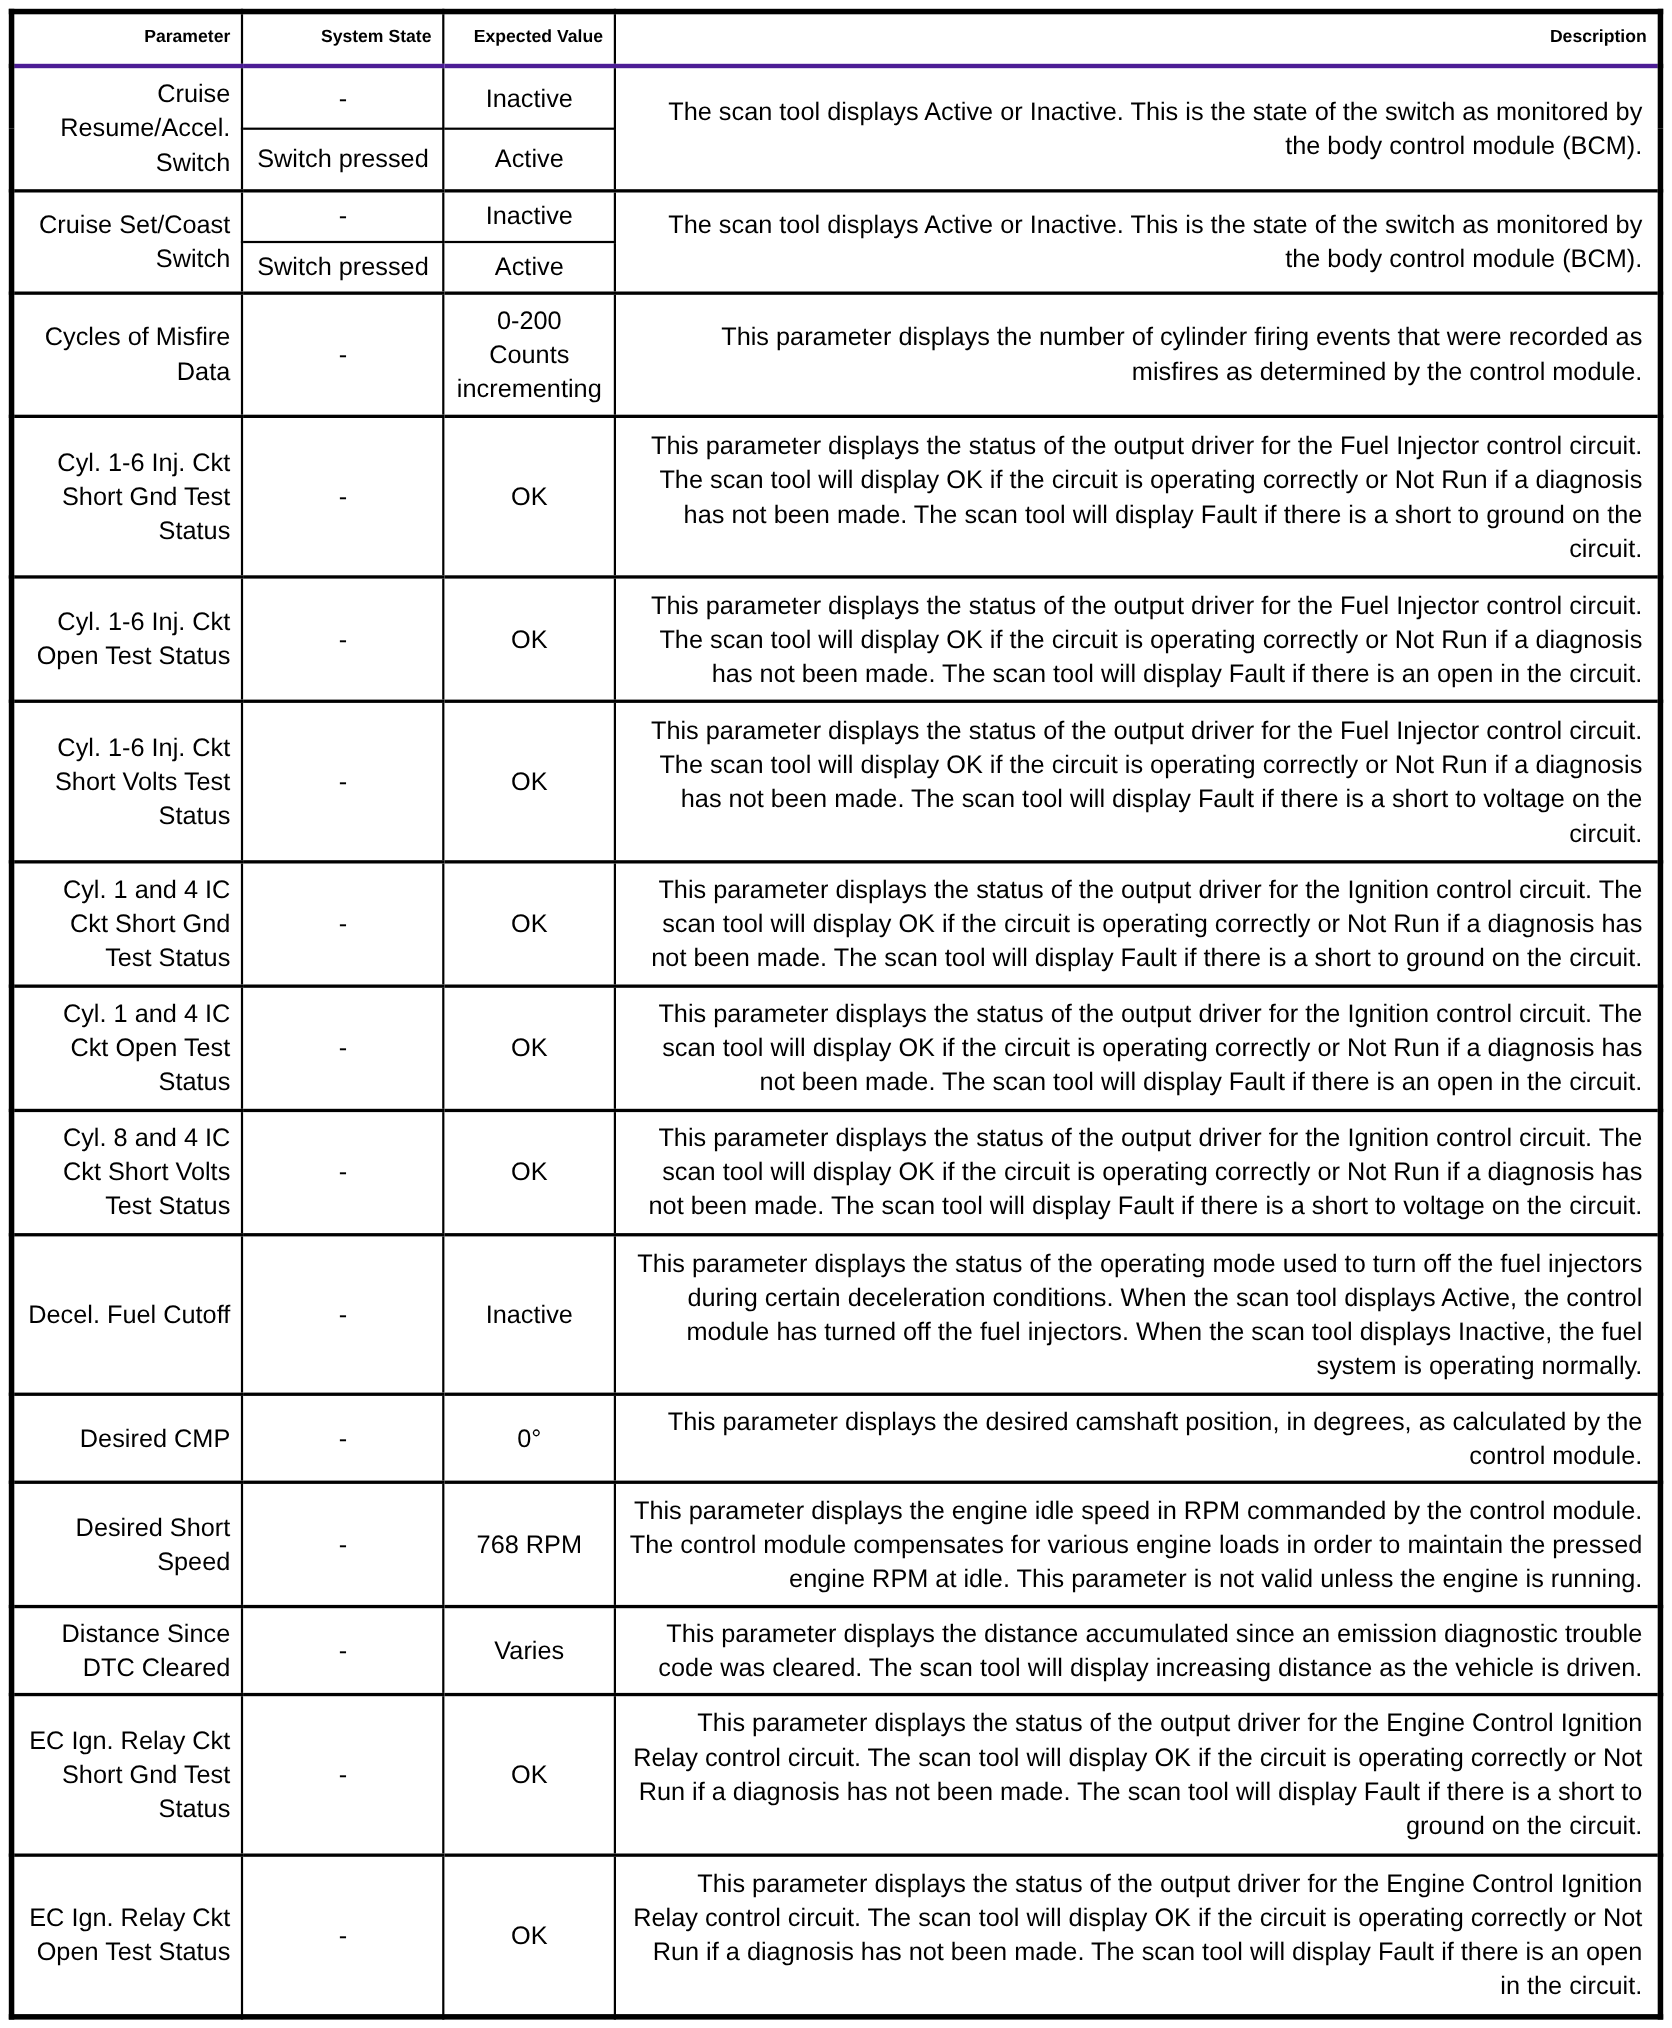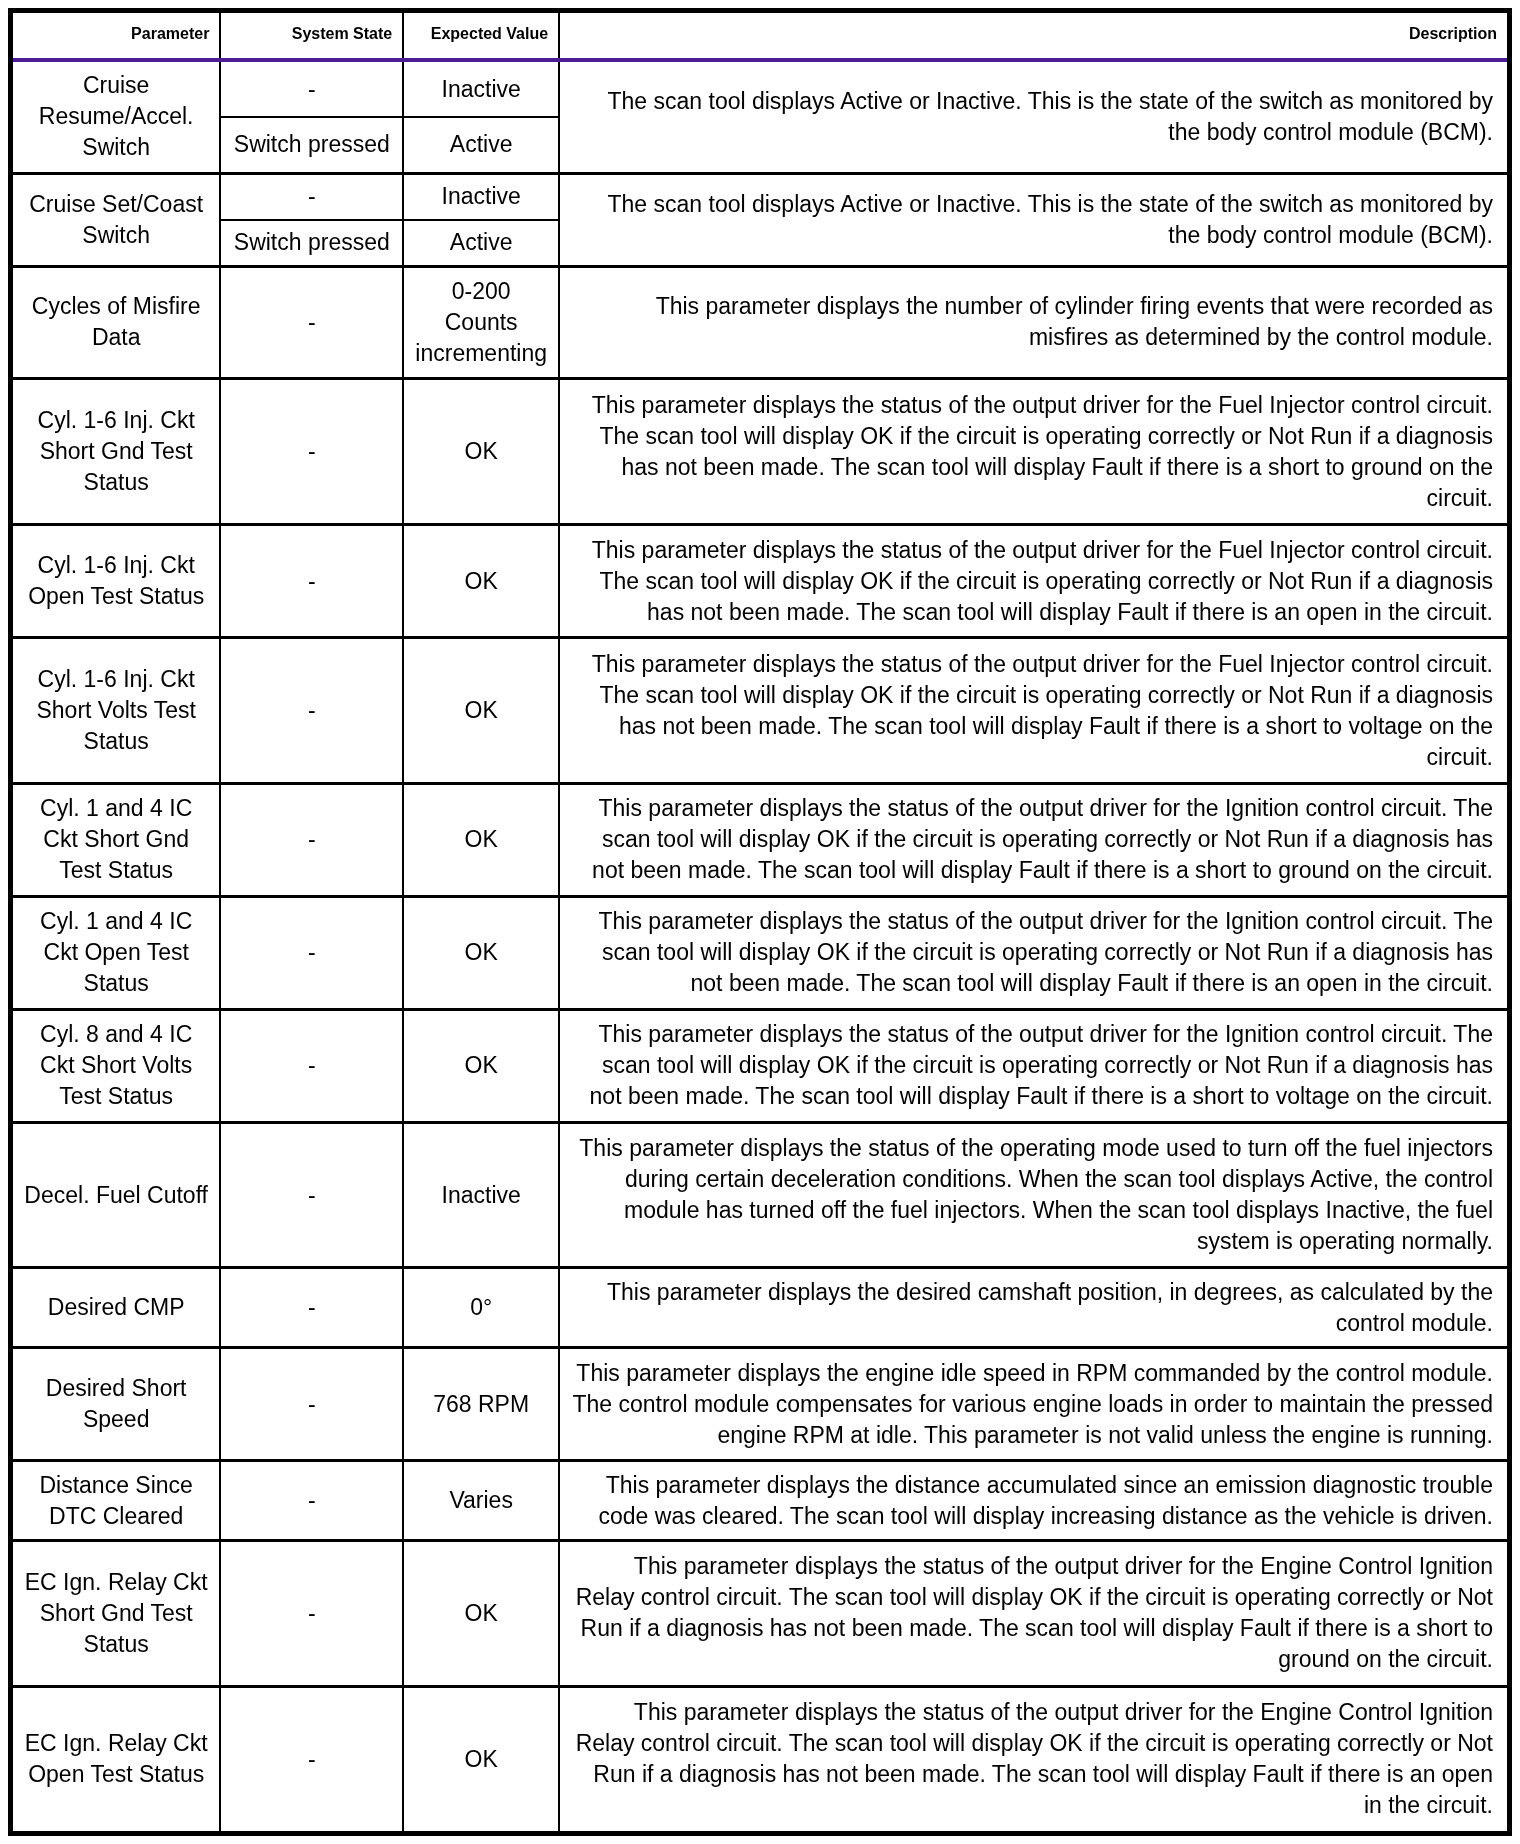--- a/index.html
+++ b/index.html
@@ -38,21 +38,21 @@
   }
   thead th {
     font-weight: bold;
     font-size: 16px;
     text-align: right;
     vertical-align: bottom;
     padding-bottom: 9px;
     border-bottom: 4px solid #4c1d95;
   }
   tbody tr.major > td { border-top: 3px solid #000000; }
-  td.param { text-align: center; }
+  td.param { text-align: right; }
   td.state, td.expect { text-align: center; }
   td.desc { text-align: right; padding-left: 12px; padding-right: 14px; }
 </style>
 </head>
 <body>
 
 <div class="page">
   <table class="spec">
     <colgroup>
       <col class="c-param">

